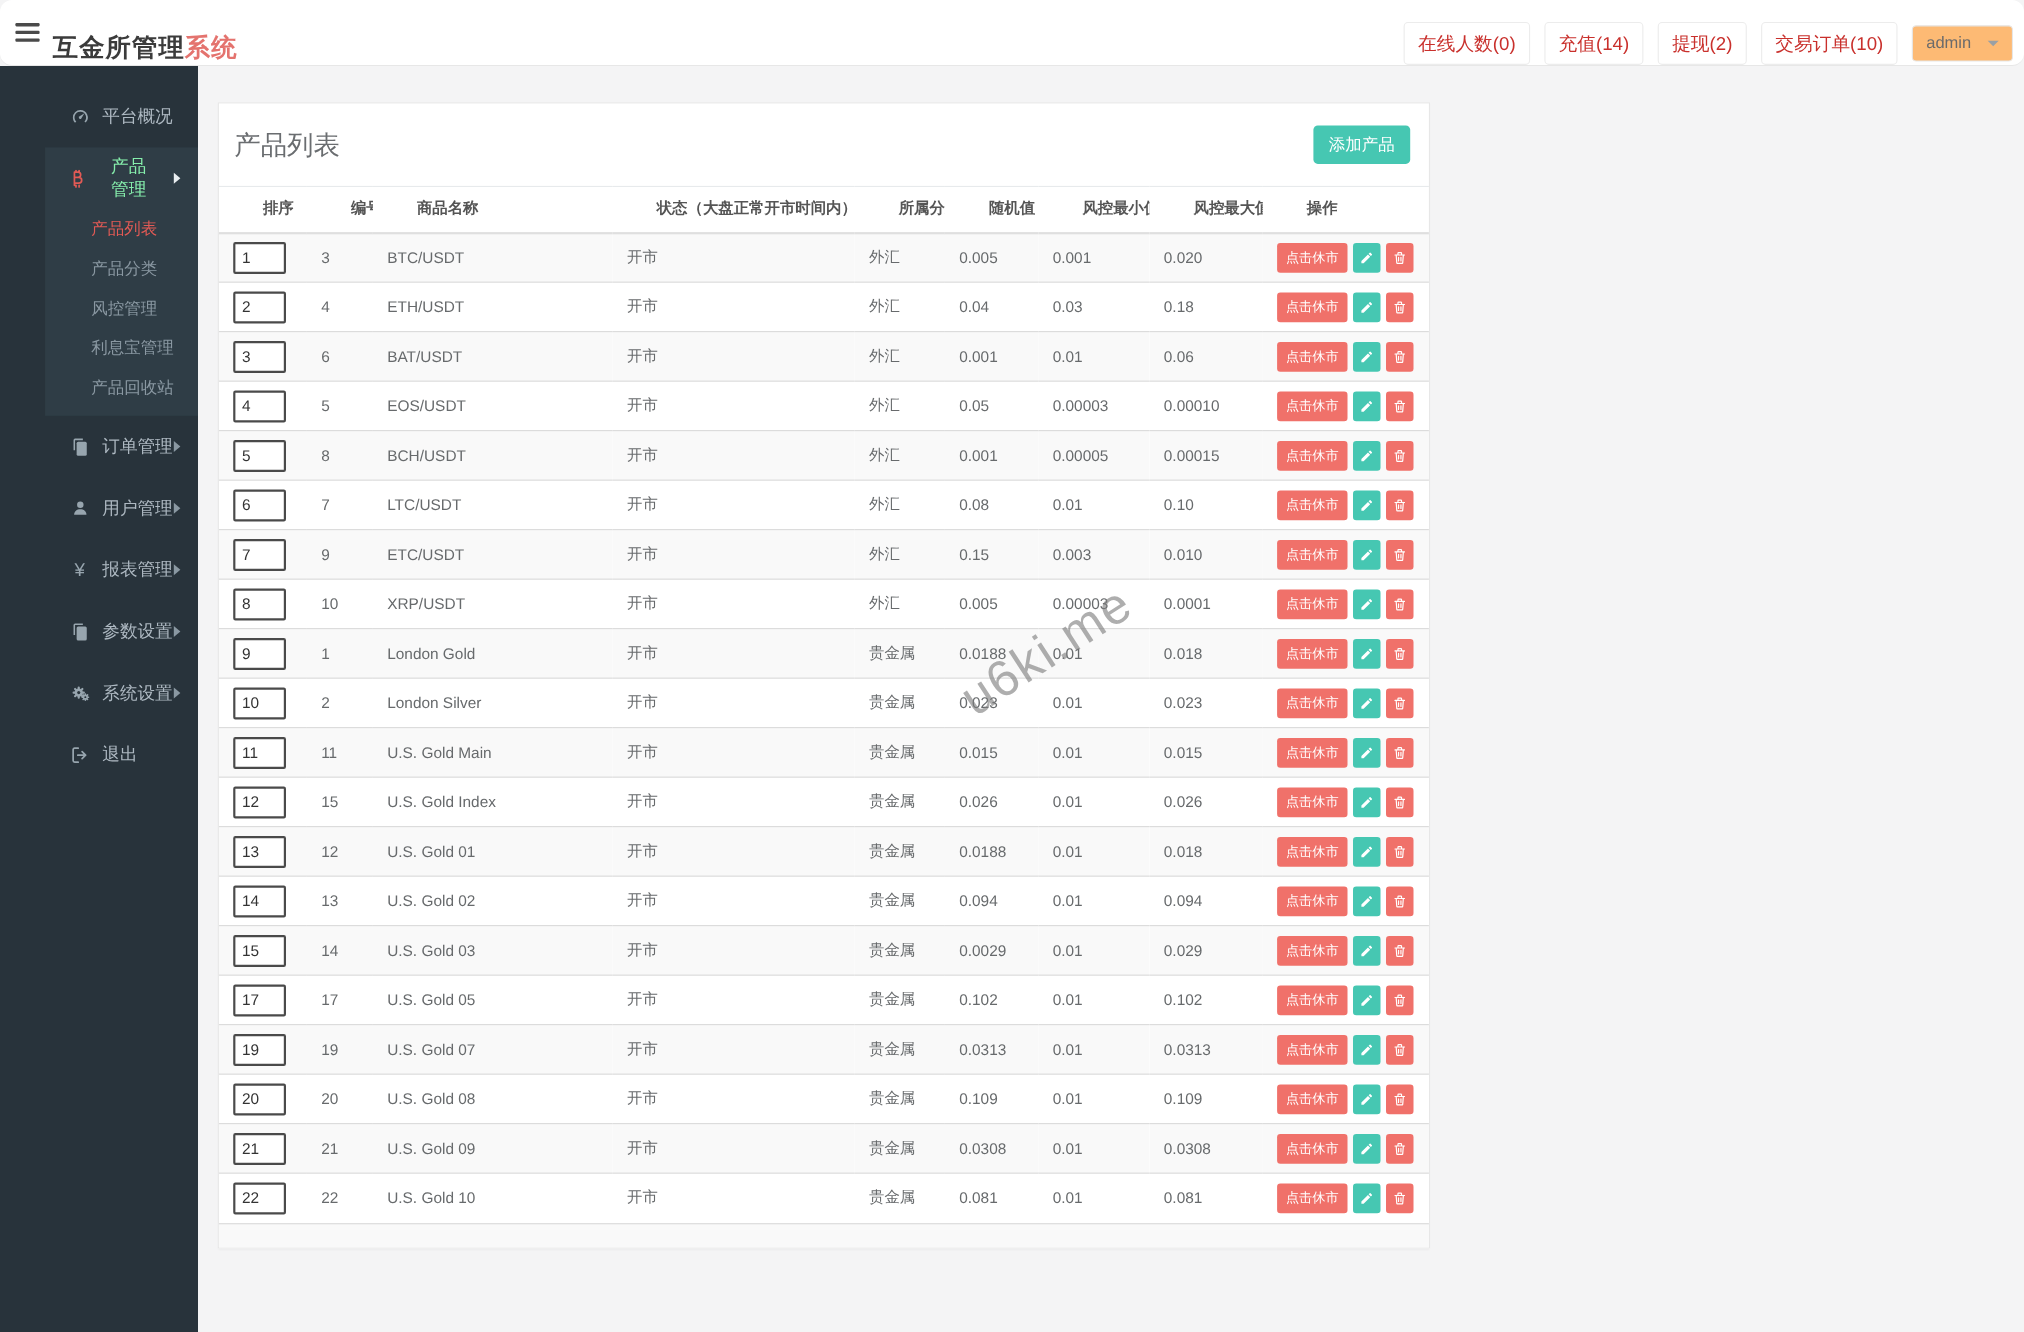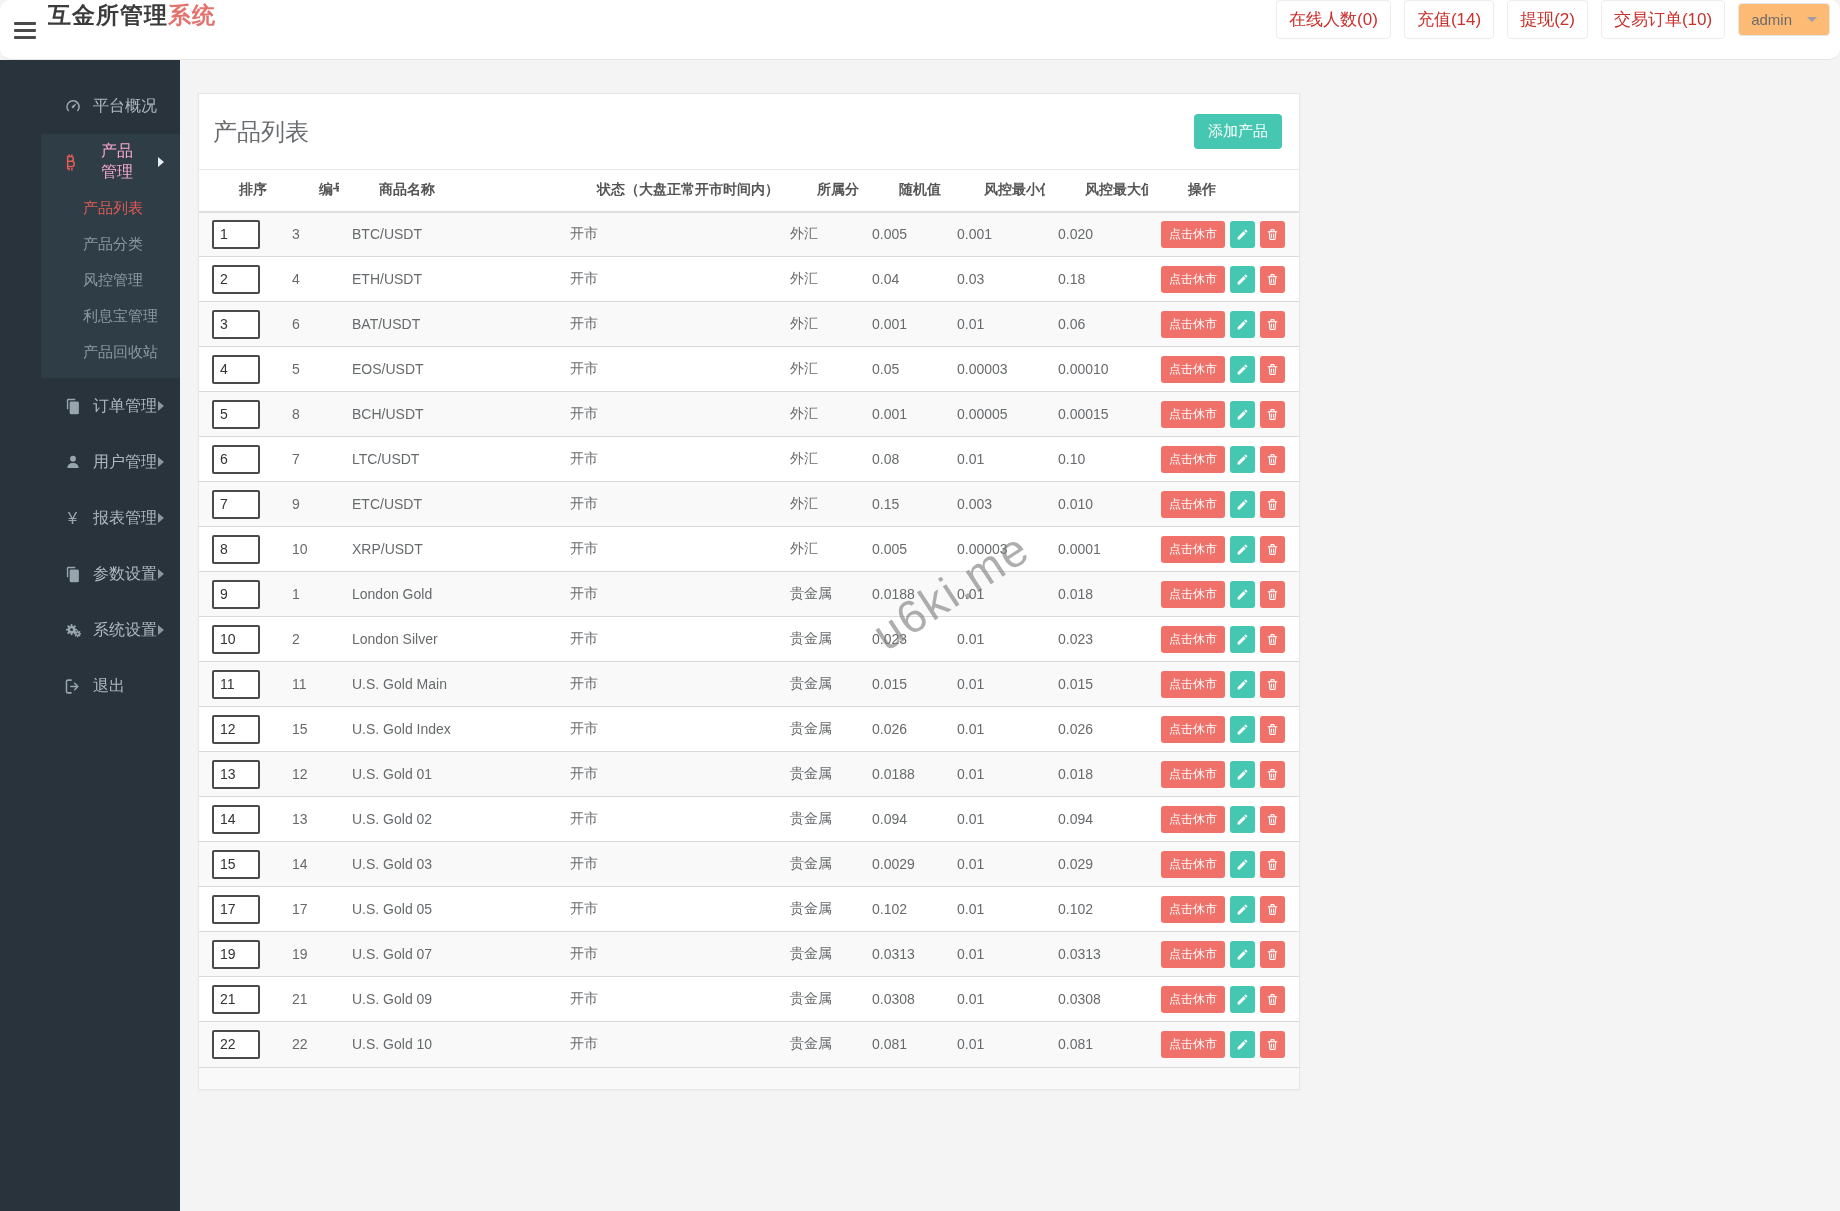--- a/index.html
+++ b/index.html
@@ -1,21 +1,21 @@
 <!DOCTYPE html>
 <html><head>
 <meta charset="utf-8">
 <style>
   * { margin:0; padding:0; box-sizing:border-box; }
   html,body { width:1840px; height:1211px; overflow:hidden; }
   body { font-family:"Liberation Sans","DejaVu Sans",sans-serif; background:#f4f4f5; color:#676a6c; }
 
   
   .navbar { position:absolute; top:0; left:0; width:1840px; height:60px; background:#ffffff;
-            border-bottom:1px solid #e7e7e7; display:flex; align-items:flex-start; z-index:20;border-radius:11px; }
+            border-bottom:1px solid #e7e7e7; display:flex; align-items:flex-end; z-index:20;border-radius:11px; }
   .hamburger { width:46px; height:60px; display:flex; flex-direction:column; justify-content:center;
                align-items:center; gap:4px; cursor:pointer; margin-left:2px; }
   .hamburger i { display:block; width:22px; height:3px; background:#4a4a4a; border-radius:1px; }
   .brand { font-size:23px; font-weight:bold; color:#3b3b3b; letter-spacing:1px; white-space:nowrap; }
   .brand .brand-red { color:#e4736e; }
   .nav-right { margin-left:auto; display:flex; align-items:center; gap:13px; padding-right:10px; }
   .stat-btn { background:#fff; border:1px solid #ececec; border-radius:4px; padding:7px 12px;
               color:#c9302c; font-size:17px; cursor:pointer; white-space:nowrap; }
   .user-btn { background:#fdba74; border:1px solid #e6e6e6; border-radius:4px; padding:7px 12px;
               color:#6b6b6b; font-size:15px; cursor:pointer; display:flex; align-items:center; gap:15px; }
@@ -25,21 +25,21 @@
   
   .sidebar { position:absolute; top:60px; left:0; width:180px; height:1151px; background:#28333b; }
   .side-menu { list-style:none; padding-top:18px;margin-left:41px; }
   .side-item { height:56px; display:flex; align-items:center; padding:0 16px 0 21px;
                color:#aeb9c2; font-size:16px; cursor:pointer; position:relative; }
   .side-item .icon { width:21px; margin-right:10px; display:inline-flex; justify-content:center; color:#97a5ae; }
   .side-item .glyph { font-size:17px; line-height:1; color:#97a5ae; }
   .caret-right { margin-left:auto; width:0; height:0; border-top:5px solid transparent;
                  border-bottom:5px solid transparent; border-left:6px solid #8a98a2; }
   .side-group { background:#2f3d46; }
-  .side-group .parent { color:#f9a8d4;gap:12px; }
+  .side-group .parent { color:#86efac;gap:12px; }
   .side-group .parent .caret-right { border-left-color:#e9eef1; }
   .bitcoin-color { color:#e25a55 !important; }
   .sub-menu { list-style:none; padding-bottom:8px; }
   .sub-item { height:36px; display:flex; align-items:center; padding-left:42px; font-size:15px;
               color:#8a98a2; cursor:pointer; }
   .sub-item.active { color:#e25a55; }
 
   
   .content { position:absolute; top:60px; left:180px; width:1660px; height:1151px; padding:33px 0 0 18px; }
   .panel { position:relative; width:1102px; background:#ffffff; border:1px solid #e7e7e7;
@@ -561,20 +561,39 @@
                 <svg viewBox="0 0 24 24" fill="currentColor">
                   <path d="M3 17.25V21h3.75L17.8 9.94l-3.75-3.75L3 17.25zM20.7 7.04a1 1 0 0 0 0-1.41l-2.34-2.34a1 1 0 0 0-1.41 0l-1.83 1.83 3.75 3.75 1.83-1.83z"></path>
                 </svg>
               </button><button class="btn-icon btn-del">
                 <svg viewBox="0 0 24 24" fill="none" stroke="currentColor" stroke-width="2" stroke-linecap="round" stroke-linejoin="round">
                   <path d="M4 7h16M10 11v6M14 11v6M6 7l1 13a1 1 0 0 0 1 1h8a1 1 0 0 0 1-1l1-13M9 7V4a1 1 0 0 1 1-1h4a1 1 0 0 1 1 1v3"></path>
                 </svg>
               </button></td>
           </tr>
           <tr>
+            <td><input type="text" class="sort-input" value="20" style=""></td>
+            <td>20</td>
+            <td>U.S. Gold 08</td>
+            <td>开市</td>
+            <td>贵金属</td>
+            <td>0.109</td>
+            <td>0.01</td>
+            <td>0.109</td>
+            <td><button class="btn-close-market">点击休市</button><button class="btn-icon btn-edit">
+                <svg viewBox="0 0 24 24" fill="currentColor">
+                  <path d="M3 17.25V21h3.75L17.8 9.94l-3.75-3.75L3 17.25zM20.7 7.04a1 1 0 0 0 0-1.41l-2.34-2.34a1 1 0 0 0-1.41 0l-1.83 1.83 3.75 3.75 1.83-1.83z"></path>
+                </svg>
+              </button><button class="btn-icon btn-del">
+                <svg viewBox="0 0 24 24" fill="none" stroke="currentColor" stroke-width="2" stroke-linecap="round" stroke-linejoin="round">
+                  <path d="M4 7h16M10 11v6M14 11v6M6 7l1 13a1 1 0 0 0 1 1h8a1 1 0 0 0 1-1l1-13M9 7V4a1 1 0 0 1 1-1h4a1 1 0 0 1 1 1v3"></path>
+                </svg>
+              </button></td>
+          </tr>
+          <tr>
             <td><input type="text" class="sort-input" value="21" style=""></td>
             <td>21</td>
             <td>U.S. Gold 09</td>
             <td>开市</td>
             <td>贵金属</td>
             <td>0.0308</td>
             <td>0.01</td>
             <td>0.0308</td>
             <td><button class="btn-close-market">点击休市</button><button class="btn-icon btn-edit">
                 <svg viewBox="0 0 24 24" fill="currentColor">

